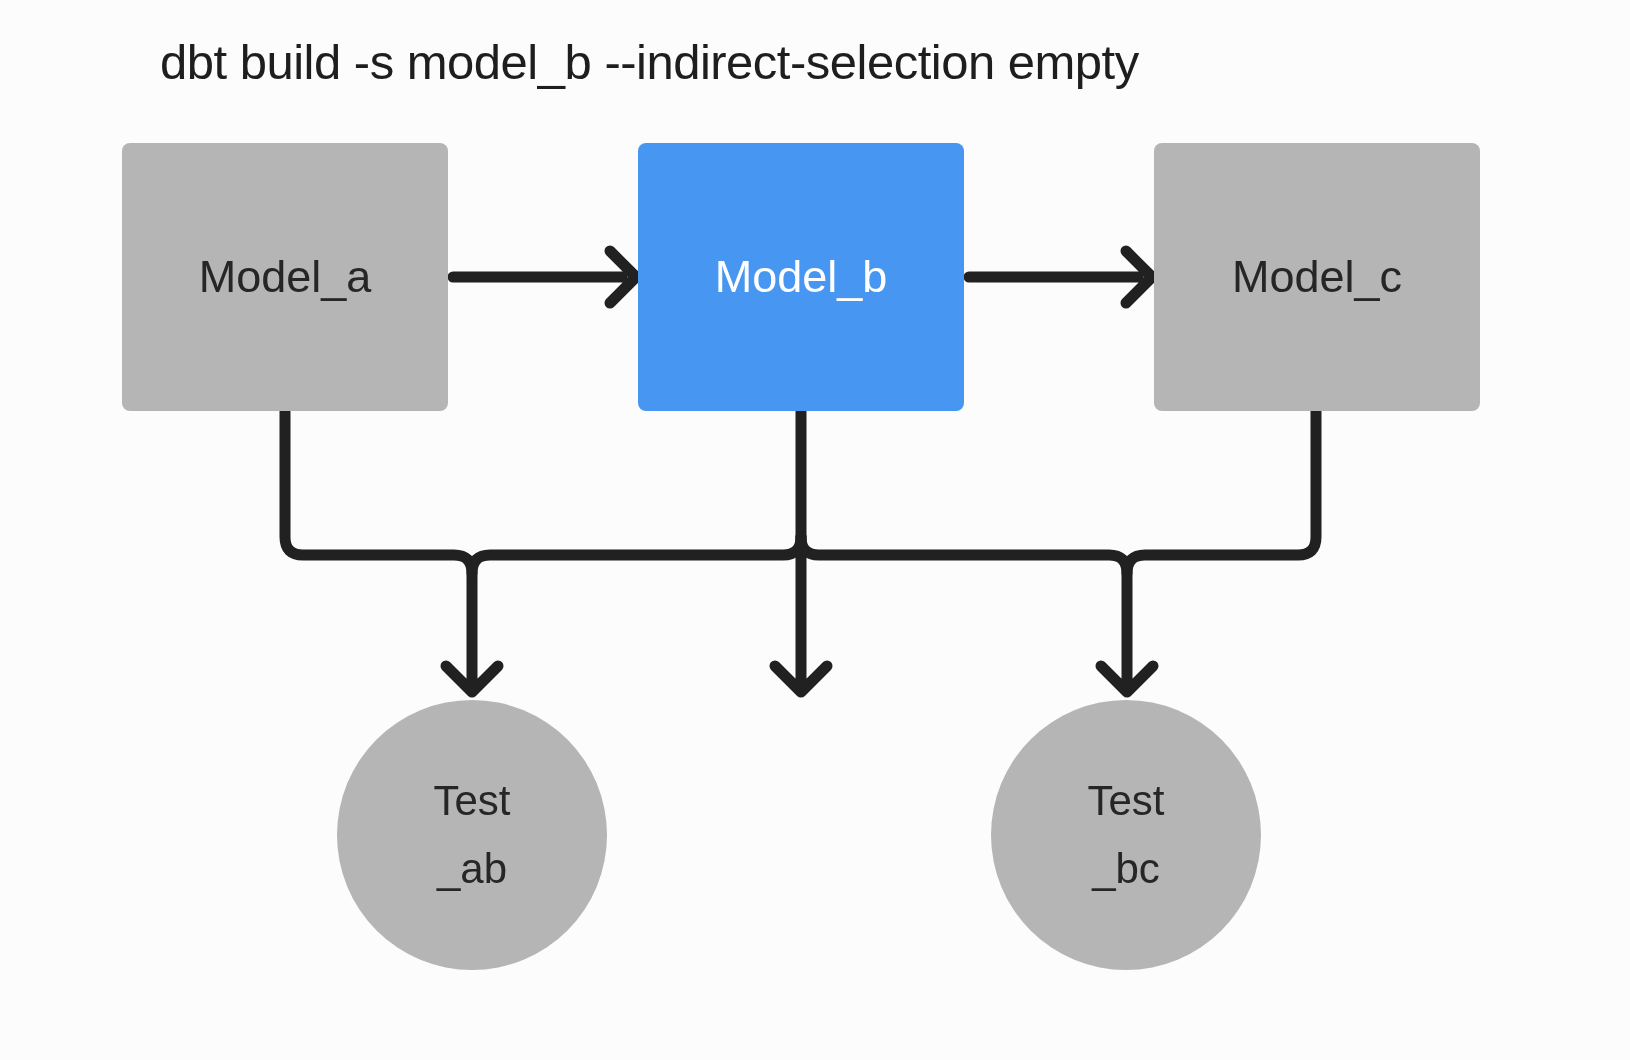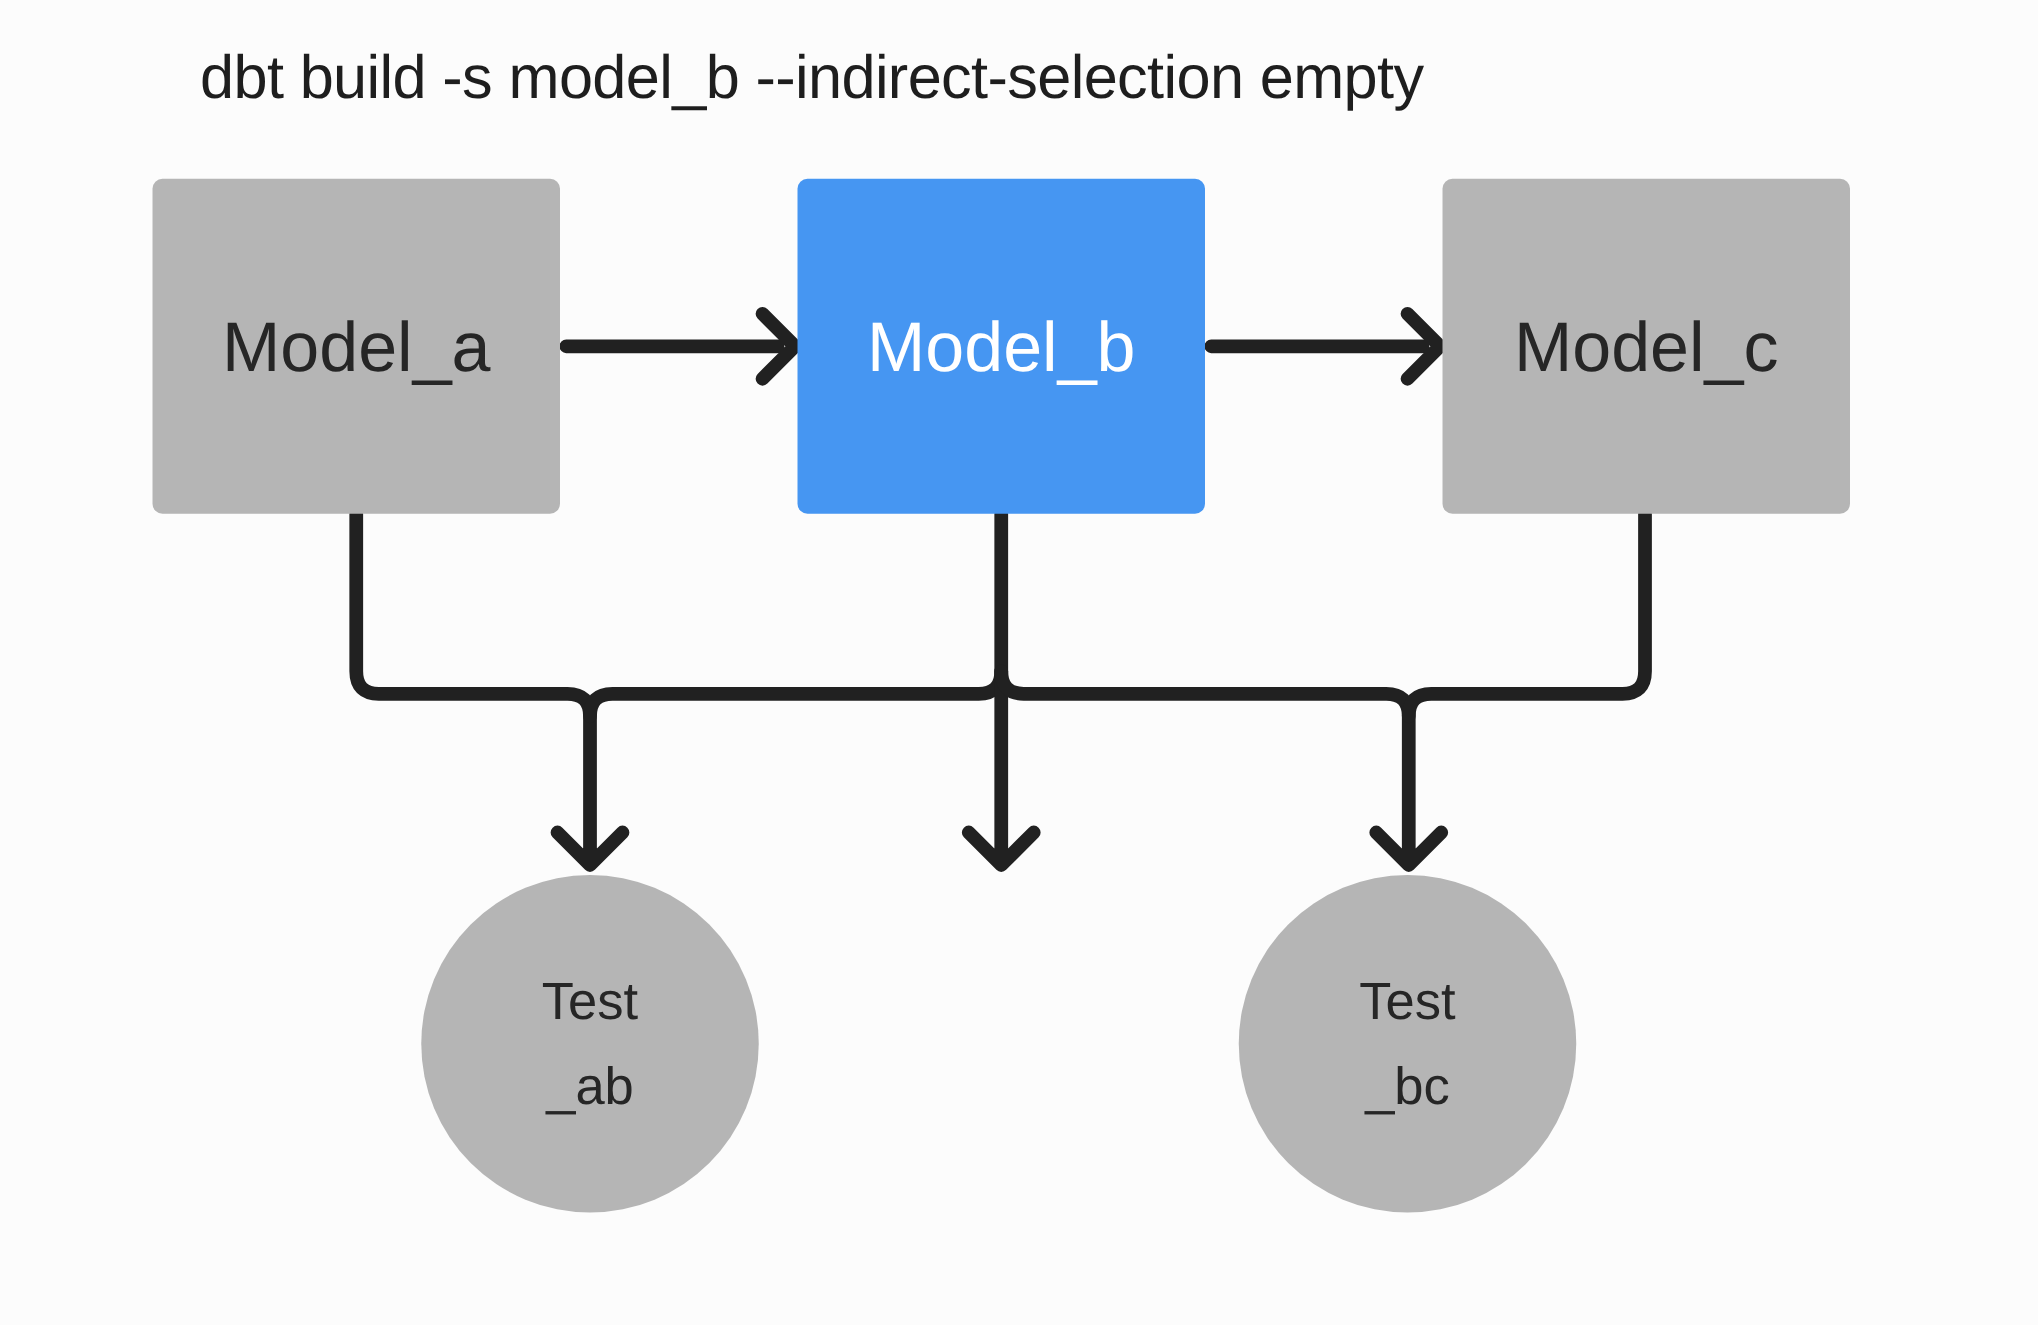--- a/index.html
+++ b/index.html
@@ -42,21 +42,21 @@
   .model-node {
     position: absolute;
     top: 143px;
     width: 326px;
     height: 268px;
     border-radius: 8px;
     background: #b5b5b5;
     display: flex;
     align-items: center;
     justify-content: center;
-    font-size: 56px;
+    font-size: 45px;
     color: #262626;
   }
   .model-node.selected {
     background: #4696f2;
     color: #ffffff;
   }
   #model-a { left: 122px; }
   #model-b { left: 638px; }
   #model-c { left: 1154px; }
   .test-node {

